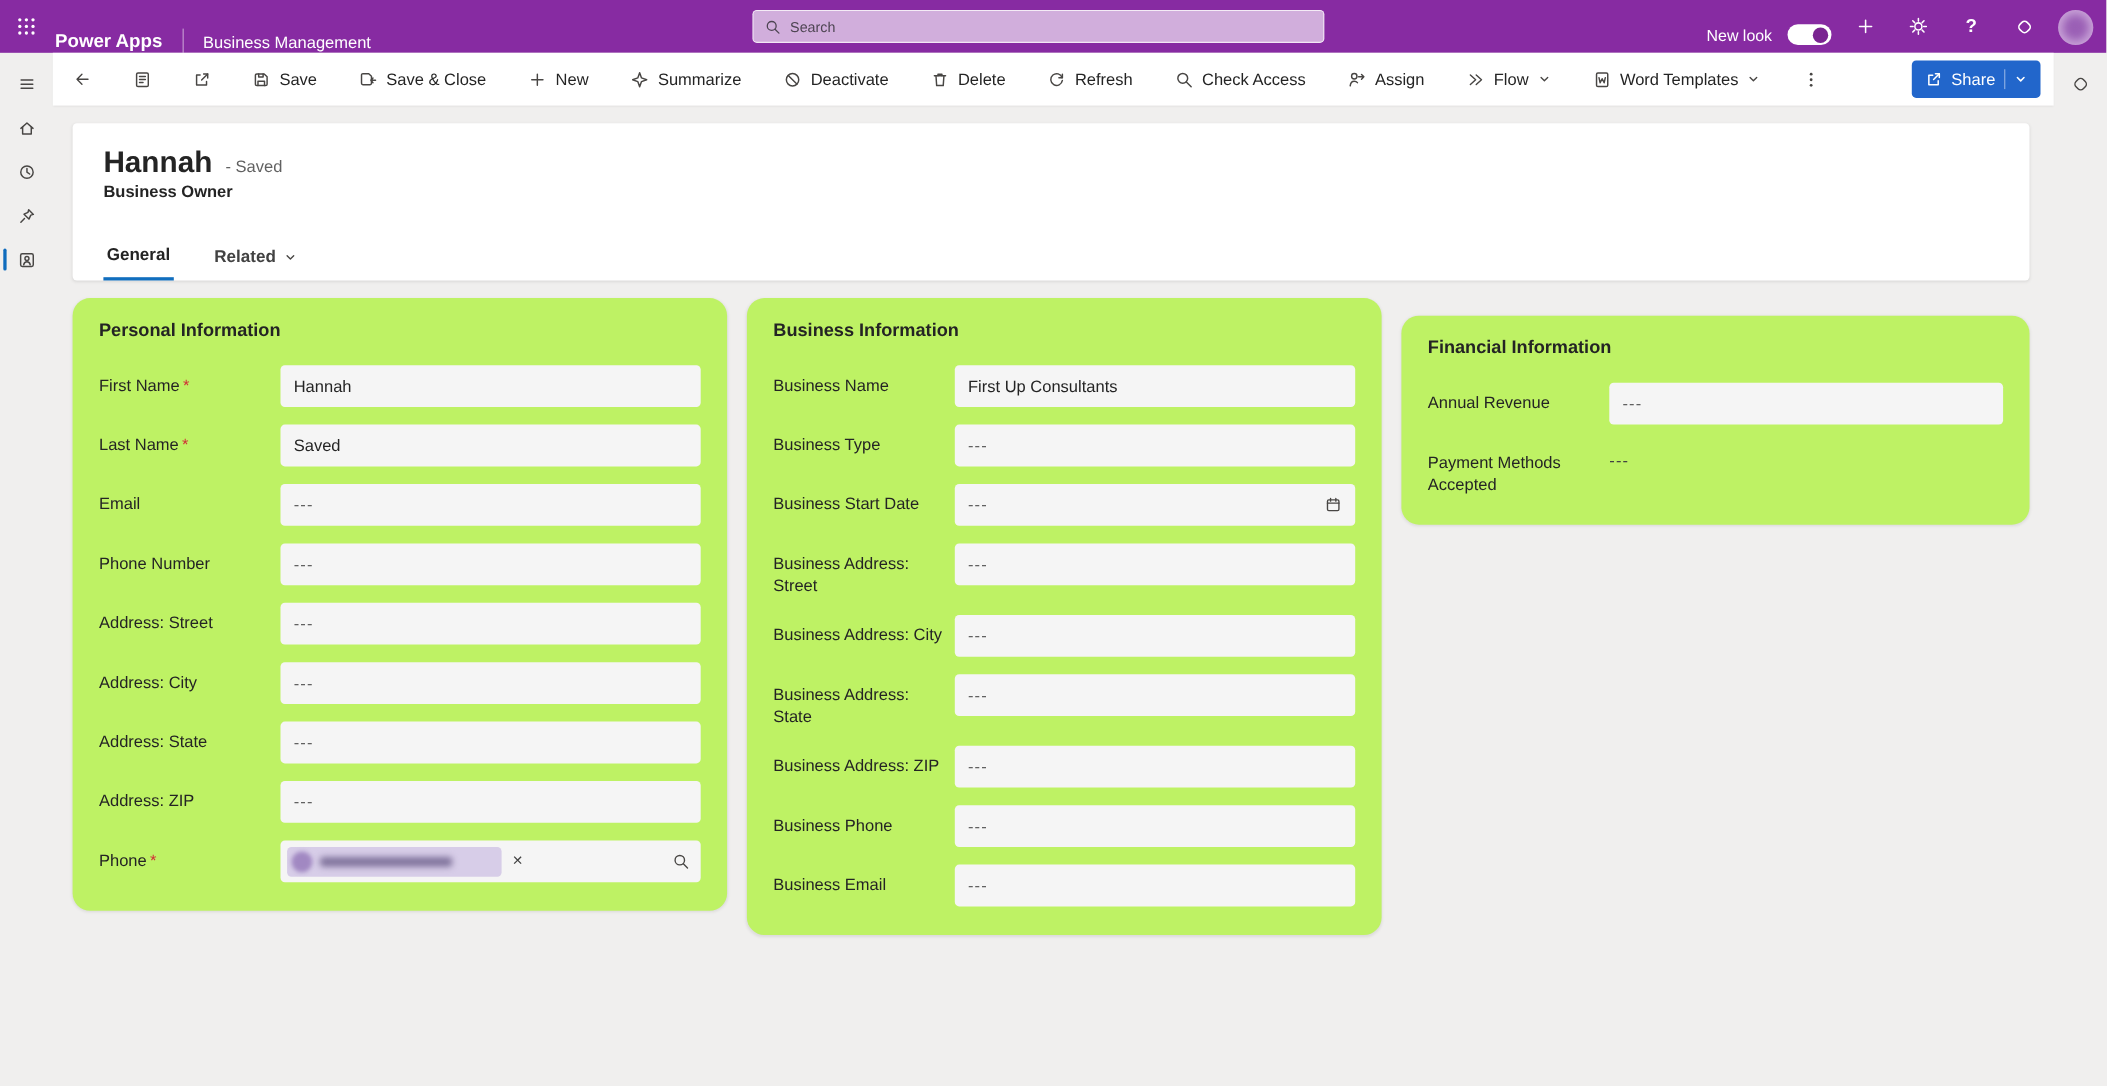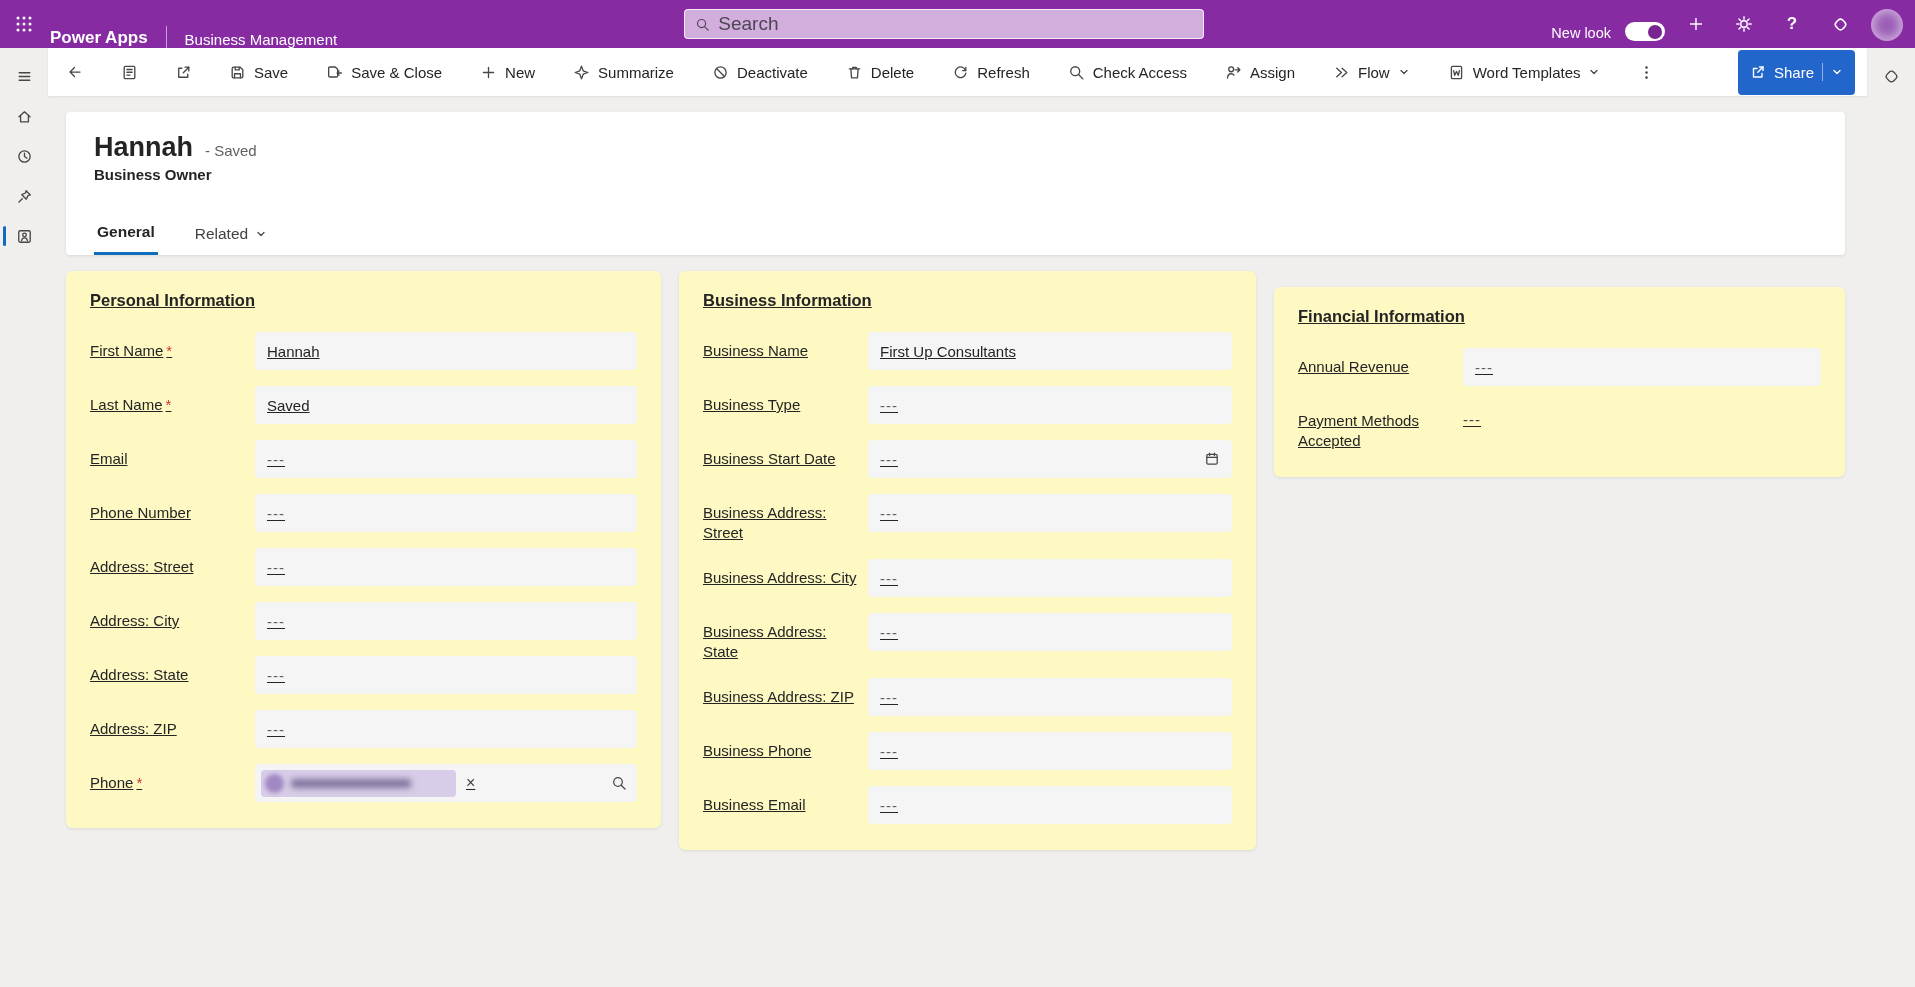--- a/index.html
+++ b/index.html
@@ -11,21 +11,21 @@
   .topbar { height:48px; background:#872ba2; display:flex; align-items:center; color:#fff; }
   .tb-left { display:flex; align-items:flex-end; flex:0 0 auto; }
   .waffle { width:48px; height:48px; display:flex; align-items:center; justify-content:center; }
   .app-name { font-size:17px; font-weight:700; margin-left:2px; }
   .tb-divider { width:1px; height:22px; background:rgba(255,255,255,.55); margin:0 18px; }
   .app-section { font-size:15px; }
   .tb-center { flex:1; display:flex; justify-content:center; }
   .top-search { width:520px; height:30px; background:rgba(255,255,255,.62); border:1px solid rgba(255,255,255,.75);
     border-radius:4px; display:flex; align-items:center; padding:0 10px; gap:8px; }
   .top-search svg { flex:0 0 auto; }
-  .top-search input { border:none; outline:none; background:transparent; width:100%; font-size:19px; color:#84cc16; }
+  .top-search input { border:none; outline:none; background:transparent; width:100%; font-size:13px; color:#84cc16; }
   .top-search input::placeholder { color:#4e4553; }
   .tb-right { display:flex; align-items:flex-end; gap:14px; padding-right:12px; flex:0 0 auto; }
   .new-look { font-size:14.5px; }
   .toggle { width:40px; height:19px; background:#fff; border-radius:10px; position:relative; }
   .toggle .knob { position:absolute; right:3px; top:2.5px; width:14px; height:14px; border-radius:50%; background:#7a2491; }
   .tb-iconbtn { width:34px; height:34px; display:flex; align-items:center; justify-content:center; border-radius:4px; }
   .help-glyph { font-size:17px; font-weight:700; color:#fff; }
   .avatar { width:32px; height:32px; border-radius:50%; background:#c9a3d8; overflow:hidden; position:relative; }
   .avatar .blurb { position:absolute; inset:4px; border-radius:50%; background:#9a5fb5; filter:blur(4px); }
 
@@ -34,37 +34,37 @@
   .left-rail, .right-rail { width:48px; flex:0 0 48px; display:flex; flex-direction:column; align-items:center; padding-top:8px; }
   .rail-btn { width:44px; height:40px; display:flex; align-items:center; justify-content:center; position:relative; border-radius:4px; }
   .rail-btn.active::before { content:""; position:absolute; left:1px; top:10px; width:3px; height:20px; border-radius:2px; background:#0f6cbd; }
   .main-col { flex:1; display:flex; flex-direction:column; min-width:0; }
 
   
   .cmdbar { height:48px; background:#fff; display:flex; align-items:center; padding:0 12px 0 8px; box-shadow:0 1px 2px rgba(0,0,0,.08);gap:16px; }
   .icon-btn { width:38px; height:36px; display:flex; align-items:center; justify-content:center; border-radius:4px; }
   .cmd-btn { display:flex; align-items:center; gap:8px; height:36px; padding:0 11px; border-radius:4px; font-size:15px; color:#242424; }
   .cmd-spacer { flex:1; }
-  .share-btn { display:flex; align-items:center; gap:8px; height:45px; padding:0 12px; border-radius:4px;
+  .share-btn { display:flex; align-items:center; gap:8px; height:34px; padding:0 12px; border-radius:4px;
     background:#2266cb; color:#fff; font-size:15px; }
   .share-div { width:1px; height:18px; background:rgba(255,255,255,.5); }
 
   
   .content { flex:1; padding:16px 22px 0 18px; overflow:hidden; }
   .record-card { background:#fff; border-radius:4px; box-shadow:0 1px 3px rgba(0,0,0,.09); padding:20px 28px 0; margin-bottom:16px; }
   .title-row { display:flex; align-items:baseline; gap:12px; }
   .rec-title { font-size:27px; font-weight:700; color:#242424; }
   .rec-status { font-size:15px; color:#616161; }
   .rec-subtitle { font-size:15px; font-weight:700; margin-top:3px; }
   .tabs { display:flex; margin-top:32px; }
-  .tab { display:flex; align-items:center; gap:7px; padding:8px 3px 11px; margin-right:34px; font-size:15.5px; color:#424242; }
+  .tab { display:flex; align-items:center; gap:7px; padding:8px 3px 11px; margin-right:34px; font-size:15.5px; color:#424242;font-weight:bold; }
   .tab.active { font-weight:700; color:#242424; border-bottom:3px solid #116ebe; }
 
   .cards-row { display:flex; gap:18px; align-items:flex-start; }
-  .card { background:#fef9c3; border-radius:6px; box-shadow:0 1px 3px rgba(0,0,0,.09); padding:20px 24px 10px;text-decoration:underline; }
+  .card { background:#bef264; border-radius:16px; box-shadow:0 1px 3px rgba(0,0,0,.09); padding:20px 24px 10px; }
   .card.personal { width:595px; }
   .card.business { width:577px; }
   .card.financial { flex:1;margin-top:16px; }
   .card-title { font-size:16.5px; font-weight:700; margin-bottom:22px; }
 
   .frow { display:flex; align-items:flex-start; margin-bottom:16px; }
   .flabel { flex:0 0 165px; padding:9px 10px 0 0; font-size:15px; color:#242424; line-height:20px; }
   .req { color:#d13438; margin-left:3px; }
   .finput { flex:1; min-width:0; height:38px; background:#f5f5f5; border-radius:4px; display:flex; align-items:center; padding:0 12px; font-size:15px; }
   .fvalue { color:#242424; }

